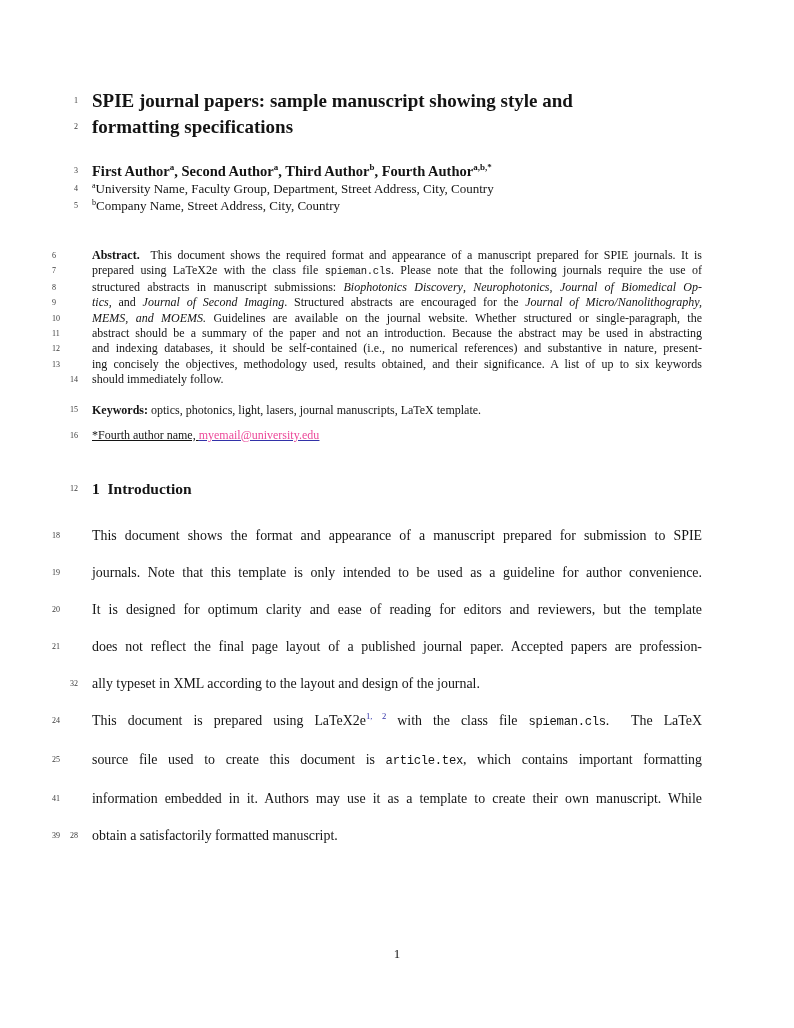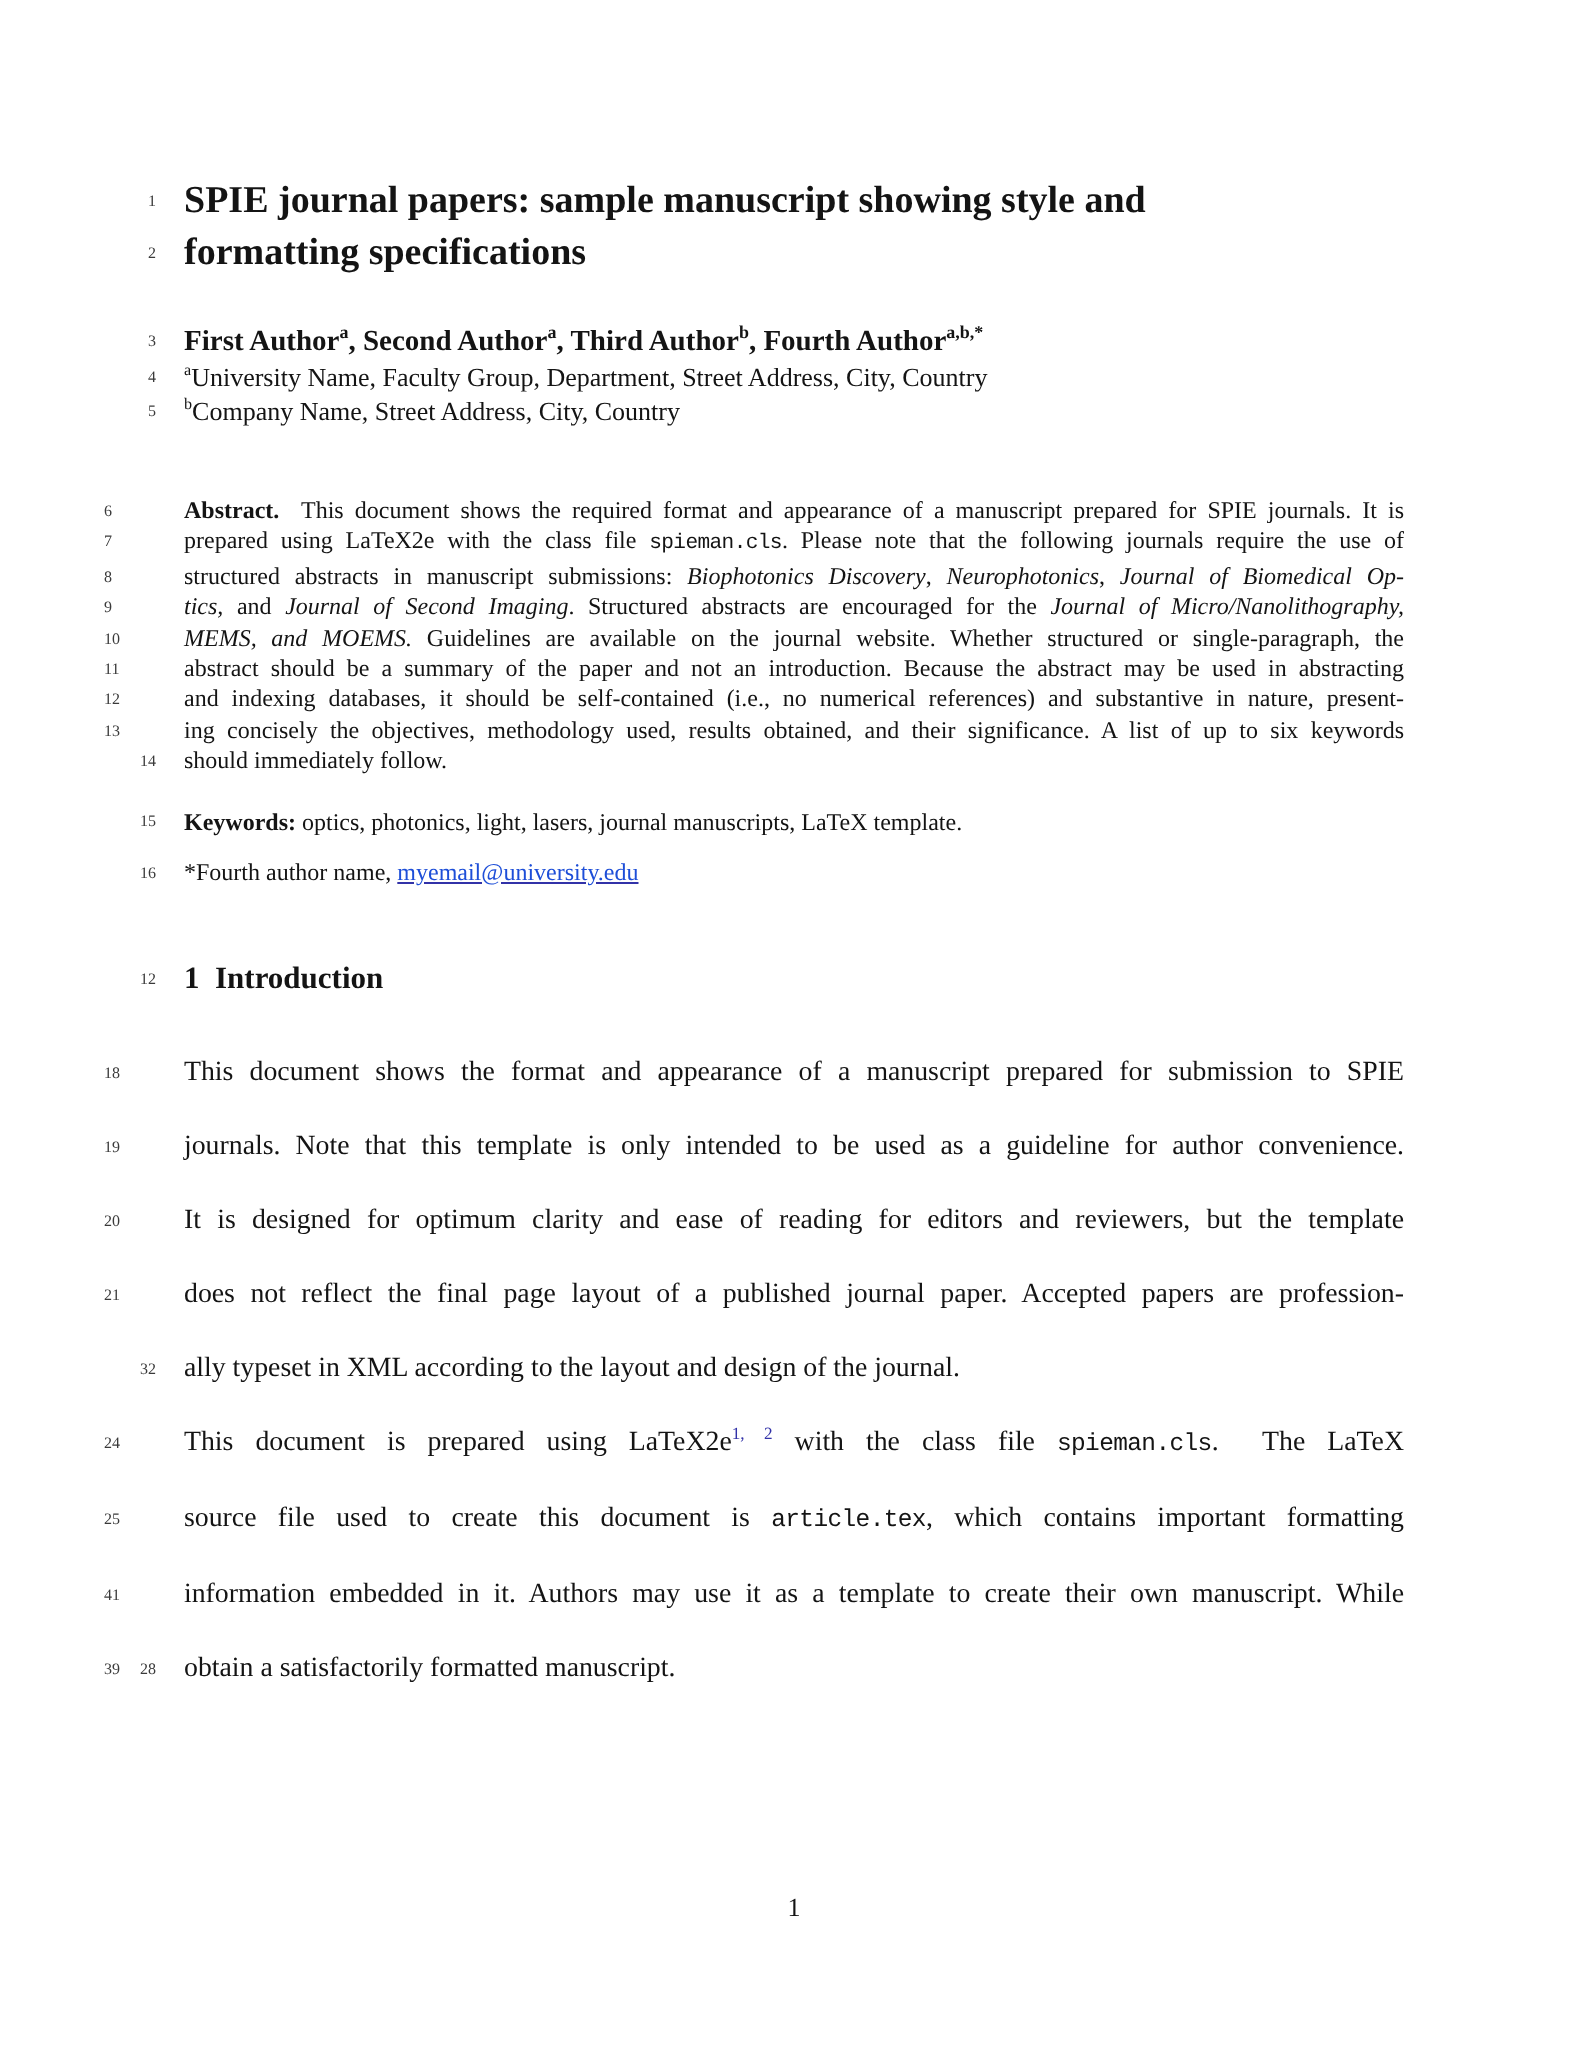--- a/index.html
+++ b/index.html
@@ -33,38 +33,38 @@
     font-style: normal;
   }
   
   .t-title      { font-size: 19px; font-weight: bold; line-height: 26px; }
   .t-authors    { margin-top: 22px; font-size: 14.5px; font-weight: bold; line-height: 18px; }
   .t-affil      { font-size: 13px; line-height: 17px; }
   .t-abstract   { font-size: 12px; line-height: 15.4px; }
   .t-affil + .t-abstract { margin-top: 34px; }
   .t-keywords   { font-size: 12px; line-height: 16px; }
   .t-abstract + .t-keywords { margin-top: 14px; }
-  .t-note       { font-size: 12px; line-height: 17px; }
+  .t-note       { font-size: 12px; line-height: 17px; text-decoration: underline; }
   .t-keywords + .t-note { margin-top: 9px; }
   .t-section    { font-size: 15.5px; font-weight: bold; line-height: 19px; }
   .t-note + .t-section { margin-top: 35px; }
   .t-body       { font-size: 13.9px; line-height: 21px; margin-top: 16px; }
   .t-section + .t-body { margin-top: 27px; }
   .t-subsection { font-size: 14.5px; font-style: italic; line-height: 19px; }
   .t-body + .t-subsection { margin-top: 34px; }
   .t-subsection + .t-body { margin-top: 26px; }
   
   .j { text-align: justify; text-align-last: justify; white-space: nowrap; }
   
   .s-b   { font-weight: bold; }
   .s-i   { font-style: italic; }
   .s-m   { font-family: "Liberation Mono", "DejaVu Sans Mono", monospace; font-size: 88%; letter-spacing: -0.3px; }
   .s-sup { vertical-align: super; font-size: 62%; line-height: 0; }
   .s-suplink { vertical-align: super; font-size: 62%; line-height: 0; color: #3232a8; }
-  a.s-link { color: #1d4ed8; text-decoration: underline; text-decoration-color: #3232a8; }
+  a.s-link { color: #ec4899; text-decoration: underline; text-decoration-color: #3232a8; }
   .page-number {
     position: absolute;
     left: 92px;
     top: 946px;
     width: 610px;
     text-align: center;
     font-size: 13px;
     color: #141414;
   }
 </style>

